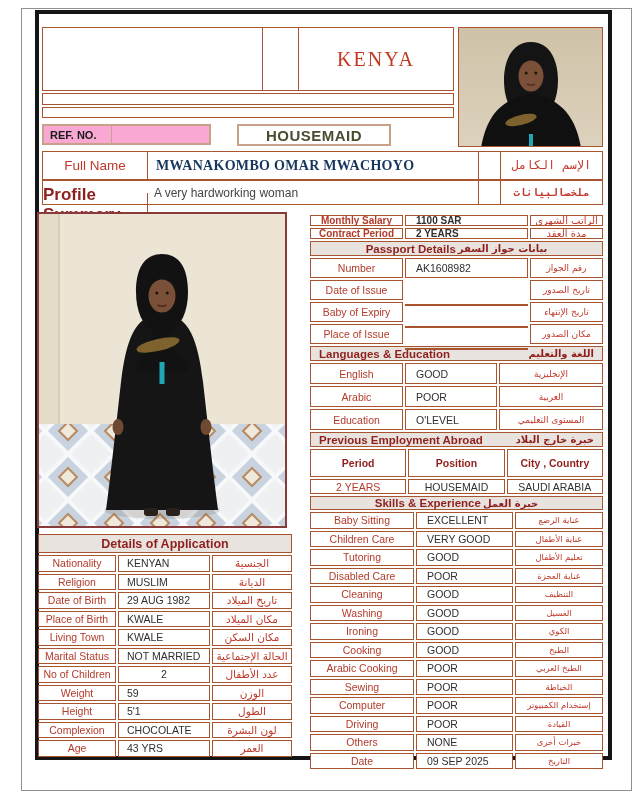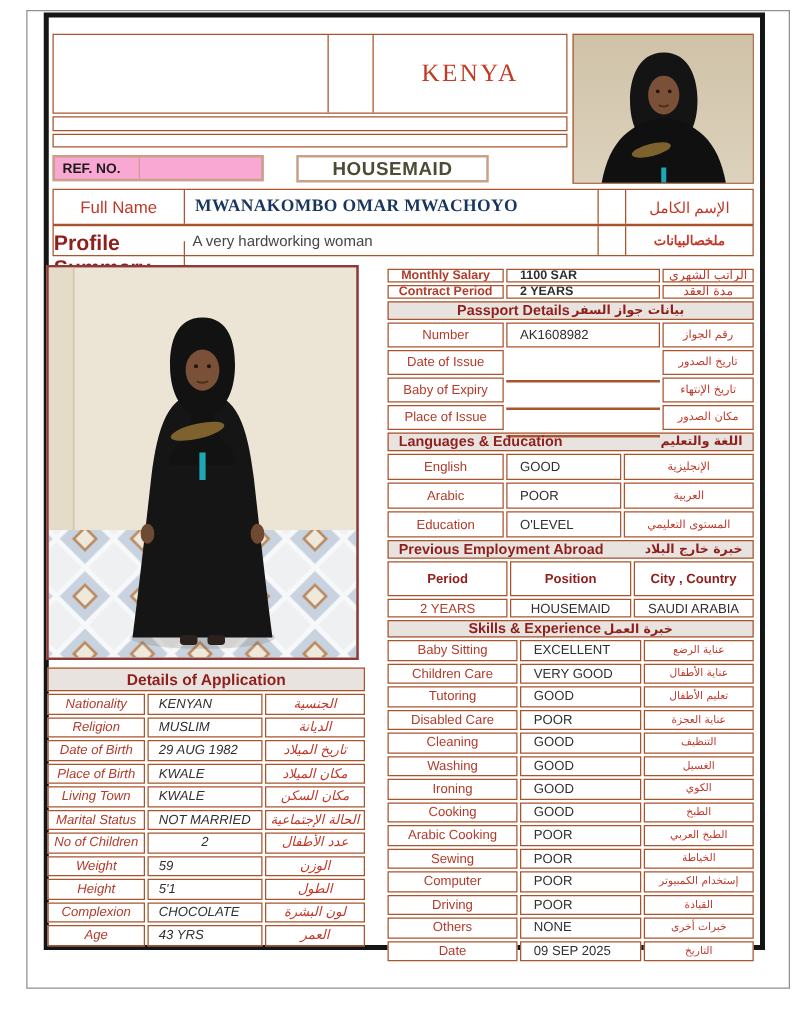--- a/index.html
+++ b/index.html
@@ -26,21 +26,21 @@
   
   .idrow{left:42px;width:561px;border:1.5px solid #a8542f;display:flex;background:#fff;}
   .row-fullname{top:151px;height:29px;}
   .row-profile{top:180px;height:25px;}
   .idcell{box-sizing:border-box;height:100%;display:flex;align-items:center;}
   .fn-label{width:105px;justify-content:center;color:#c0392b;font-size:13.5px;border-right:1.5px solid #a8542f;}
   .pf-label{width:105px;justify-content:center;color:#8f1f1c;font-size:17px;font-weight:bold;border-right:1.5px solid #a8542f;margin-top:12px;}
   .fn-name{width:331px;padding-left:8px;font-family:"Liberation Serif","DejaVu Serif",serif;font-weight:bold;font-size:14px;color:#17365d;border-right:1.5px solid #a8542f;letter-spacing:.3px;}
   .pf-text{width:331px;padding-left:6px;font-size:12px;color:#454545;border-right:1.5px solid #a8542f;}
   .spacer-cell{width:22px;border-right:1.5px solid #a8542f;}
-  .idcell.ar{flex:1;justify-content:center;color:#c0392b;font-family:Liberation Sans, sans-serif;direction:rtl;}
+  .idcell.ar{flex:1;justify-content:center;color:#c0392b;font-family:Liberation Mono, monospace;direction:rtl;}
   .fn-ar{font-size:12px;} .pf-ar{font-size:10.5px;font-weight:bold;}
   
   .main-photo{left:37px;top:212px;width:250px;height:316px;border:2px solid #8b3a3a;overflow:hidden;background:#ece4d4;}
   
   .rows{width:100%;}
   .trow{display:flex;gap:2px;margin-bottom:2px;}
   .cell{box-sizing:border-box;border:1px solid #a8542f;background:#fff;display:flex;align-items:center;justify-content:center;font-size:10.5px;color:#b23b2a;overflow:hidden;white-space:nowrap;}
   .cell-value{justify-content:flex-start;padding-left:10px;color:#2f2f2f;}
   .cell-ar{color:#c0392b;font-size:9px;font-family:"DejaVu Sans",sans-serif;direction:rtl;}
   .section-hdr{box-sizing:border-box;border:1px solid #a8542f;background:#e9e3e0;color:#8f1f1c;font-weight:bold;font-size:11.5px;display:flex;align-items:center;margin-bottom:2px;}
@@ -62,21 +62,21 @@
   .emp-cols .cell{width:calc((100% - 4px)/3);font-weight:bold;color:#8f1f1c;font-size:10.5px;}
   .t-emp .trow{height:15px;}
   .t-emp .cell{width:calc((100% - 4px)/3);}
   .t-emp .cell-value{justify-content:center;padding-left:0;}
   .t-emp .cell-ar{color:#2f2f2f;font-family:"Liberation Sans","DejaVu Sans",sans-serif;font-size:10.5px;direction:ltr;}
   .t-skills .trow{height:16.5px;}
   .t-skills .cell-label{width:104px;} .t-skills .cell-value{width:97px;} .t-skills .cell-ar{flex:1;font-size:8.5px;}
   
   .details-tbl{left:38px;top:534px;width:254px;}
   .details-tbl .section-hdr{justify-content:center;font-size:12.5px;}
-  .t-details .trow{height:16.5px;font-style:italic;}
+  .t-details .trow{height:16.5px;}
   .t-details .cell{font-size:10.5px;}
   .t-details .cell-label{width:78px;} .t-details .cell-value{width:92px;padding-left:8px;} .t-details .cell-ar{flex:1;}
   .t-details .trow:nth-child(7) .cell-value{justify-content:center;padding-left:0;}
 </style>
 </head>
 <body>
 
 <div class="abs page-outline"></div>
 <div class="abs frame"></div>
 

